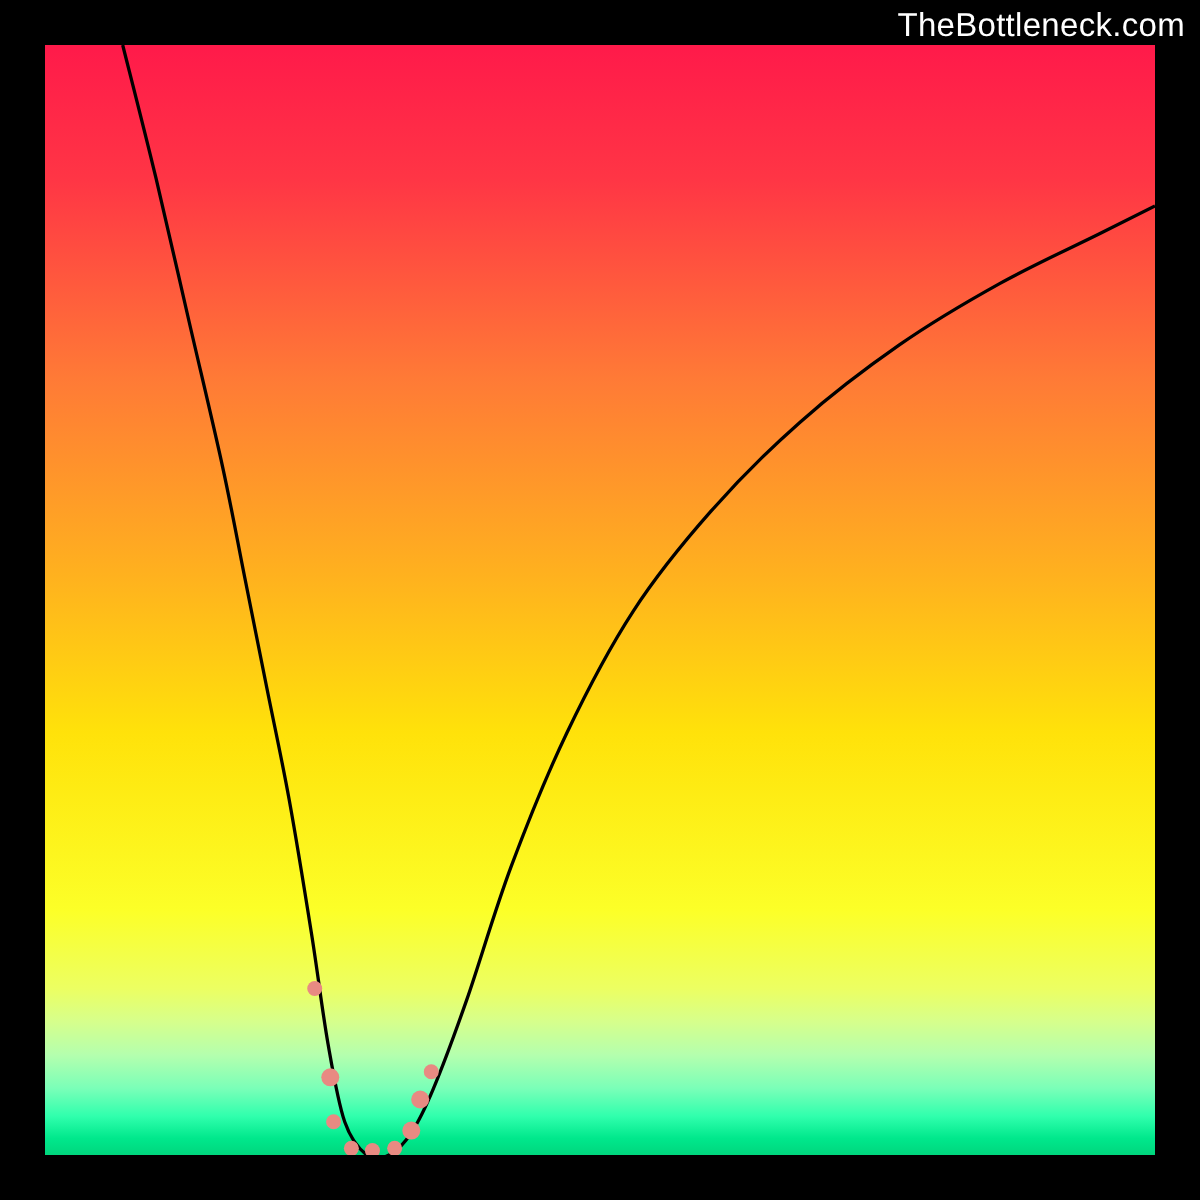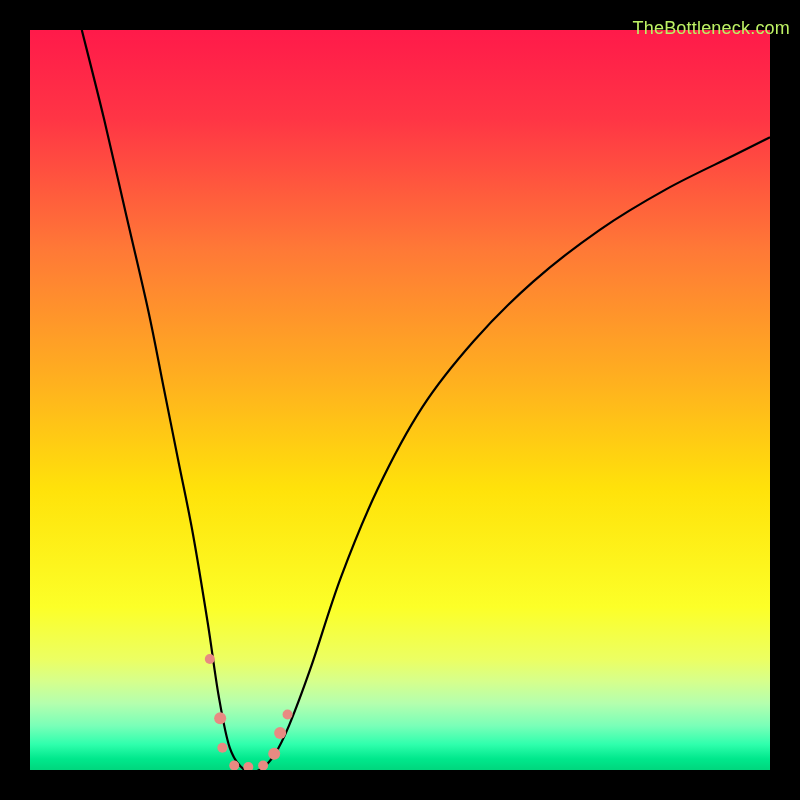--- a/index.html
+++ b/index.html
@@ -1,18 +1,18 @@
 <!DOCTYPE html>
 <html><head>
 <meta charset="utf-8">
 <style>
   * { margin: 0; padding: 0; box-sizing: border-box; }
   body { width: 800px; height: 800px; background: #000; position: relative; font-family: Arial, sans-serif; }
   .outer-frame { width: 800px; height: 800px; background: #000; position: relative; }
-  .watermark { position: absolute; top: 18px; right: 10px; color: #bef264; font-size: 18px; font-weight: normal; z-index: 10; letter-spacing: 0.2px; }
+  .watermark { position: absolute; top: 4px; right: 10px; color: #ffffff; font-size: 22px; font-weight: normal; z-index: 10; letter-spacing: 0.2px; }
   .plot-area { position: absolute; left: 30px; top: 30px; width: 740px; height: 740px; }
   .gradient-bg { position: absolute; left: 0; top: 0; width: 100%; height: 100%; }
   .curve-svg { position: absolute; left: 0; top: 0; width: 100%; height: 100%; }
 </style>
 </head>
 <body>
 
 <div class="outer-frame">
   <div class="watermark">TheBottleneck.com</div>
   <div class="plot-area">

